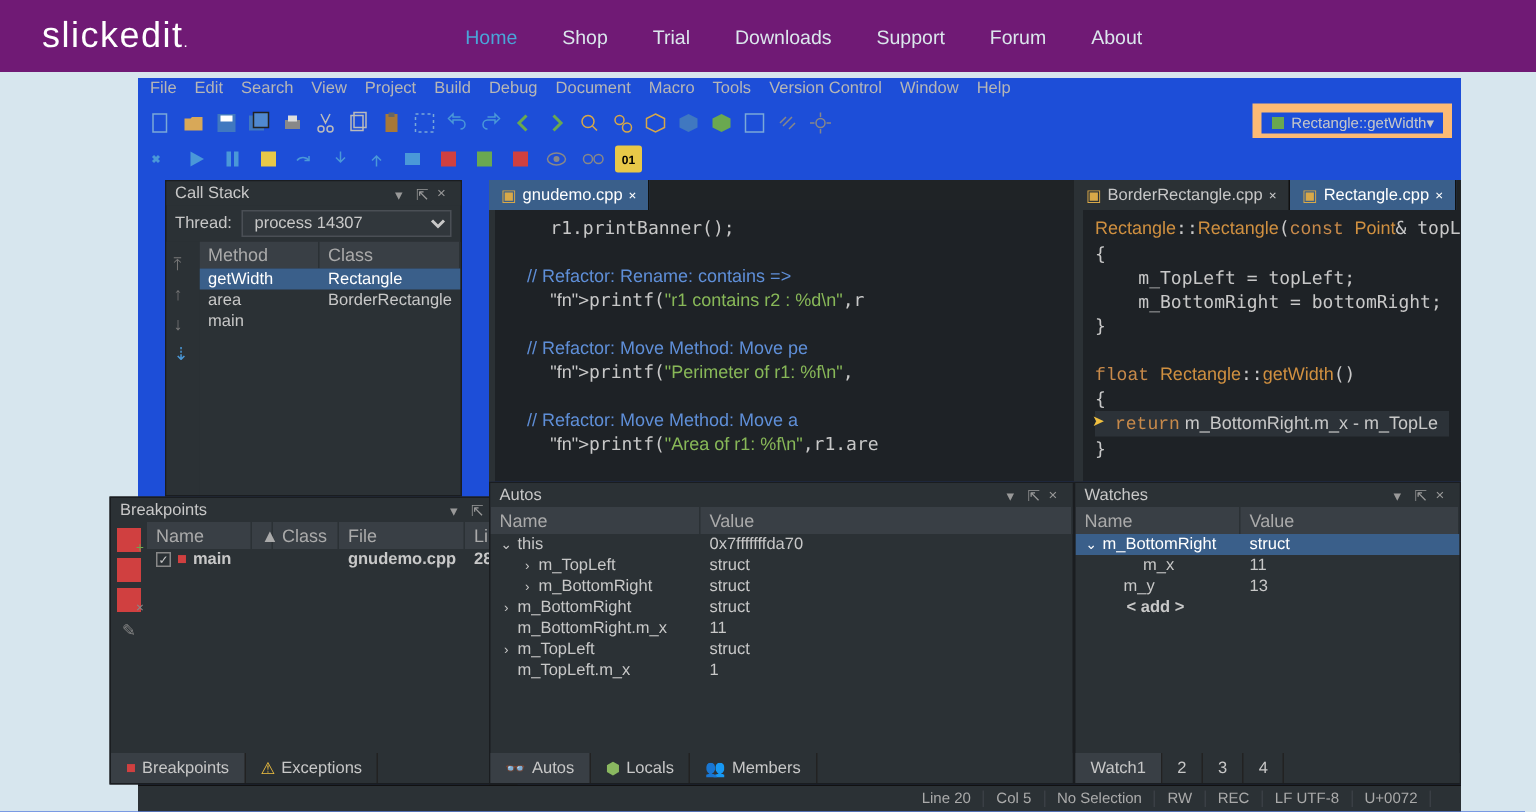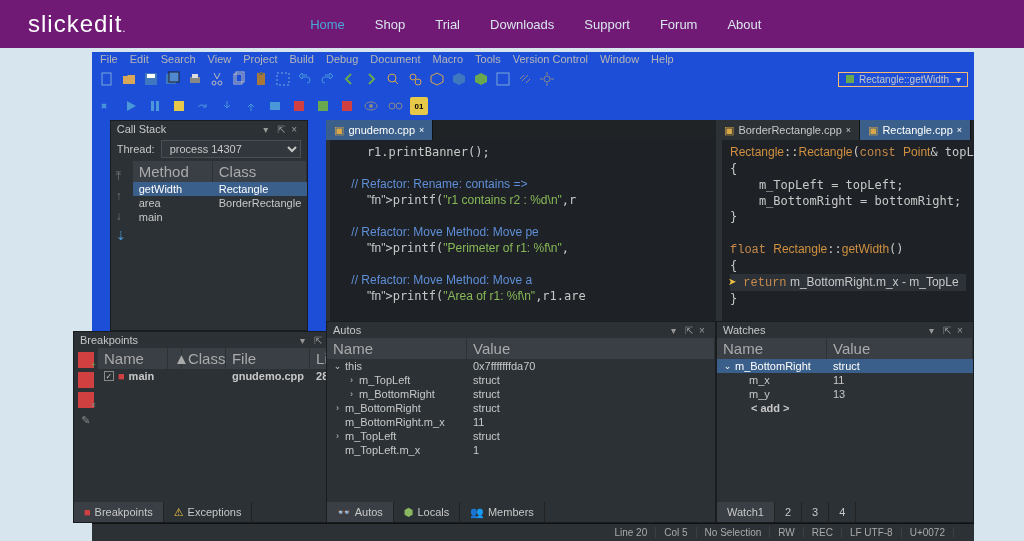--- a/index.html
+++ b/index.html
@@ -8,36 +8,36 @@
 .logo { color:#fff; font-size:24px; font-weight:300; letter-spacing:1px;}
 .logo .thin{font-weight:200;}
 .nav { display:flex; gap:30px; margin-left:150px;}
 .nav a { color:#dbe6ec; font-size:13px; cursor:pointer; }
 .nav a.active{ color:#4aa5d8; }
 .ide { position:absolute; top:52px; left:92px; width:882px; height:489px; background:#1d4ed8; display:flex; flex-direction:column; font-size:11px; color:#c8c8c8;}
 .menubar{ display:flex; gap:12px; padding:0 8px; height:14px; align-items:center; font-size:11px; color:#b6b6b6;overflow:hidden;}
 .menubar span{cursor:pointer;}
 .toolbar{ display:flex; gap:4px; padding:3px 6px; align-items:center; flex-wrap:wrap; height:26px;overflow:hidden;}
 .tbtn{ width:18px; height:18px; display:flex; align-items:center;justify-content:center; cursor:pointer;}
-.cxt{ margin-left:auto; border:1px solid #fdba74; padding:1px 6px; font-size:10px;color:#c8c8c8;min-width:130px;display:flex;align-items:center;}
+.cxt{ margin-left:auto; border:6px solid #fdba74; padding:1px 6px; font-size:10px;color:#c8c8c8;min-width:130px;display:flex;align-items:center;}
 .debugbar{ display:flex; gap:6px; padding:3px 6px; align-items:center; height:28px;}
 .dbtn{ width:18px;height:18px;display:flex;align-items:center;justify-content:center;cursor:pointer;}
 .workspace{ flex:1; display:flex; min-height:0;}
 .leftcol{ width:234px; display:flex; flex-direction:column;align-items:center;}
 .midcol{ flex:1; display:flex; flex-direction:column; min-width:0;}
 .rightcol{ width:258px; display:flex; flex-direction:column;}
 .panel{ display:flex; flex-direction:column; background:#2b3135; border:1px solid #1a1d20; min-height:0;}
 .panel-head{ display:flex; align-items:center; padding:2px 6px; background:#2b3135; font-size:11px;}
 .panel-head .spacer{flex:1;}
 .panel-ico{ width:10px;height:10px; margin-left:4px;cursor:pointer; font-size:10px;color:#999;}
 .thread-row{ display:flex; gap:6px; padding:3px 6px; align-items:center;}
 .thread-row select{ background:#31373c; color:#c8c8c8; border:1px solid #4a4f55; font-size:11px; padding:1px 4px; flex:1;}
 .grid{ flex:1; overflow:hidden;}
 .grid-head{ display:flex; background:#393f45;}
-.grid-head div{ padding:2px 6px; font-size:15px; border-right:1px solid #2b3135; color:#aaa;}
+.grid-head div{ padding:2px 6px; font-size:12px; border-right:1px solid #2b3135; color:#aaa;}
 .grid-body{ display:flex; flex-direction:column;}
 .grid-row{ display:flex;}
 .grid-row div{ padding:1px 6px; font-size:11px;}
 .grid-row.sel{ background:#3a5f8a; color:#fff;}
 .editor-tabs{ display:flex; height:20px; background:#1f2326;}
 .etab{ padding:2px 8px; font-size:11px; color:#c8c8c8; border-right:1px solid #111; cursor:pointer; display:flex; gap:4px; align-items:center;}
 .etab.active{ background:#3a5f8a; color:#fff;}
 .etab.inactive{ background:#2b3135;}
 .editor{ flex:1; background:#1e2226; padding:4px 8px; font-family:"Consolas",monospace; font-size:12px; line-height:16px; overflow:hidden; white-space:pre; color:#c8c8c8; position:relative; border-left:4px solid #2b3135;}
 .kw{ color:#c88a4a;font-family:Liberation Mono, monospace;}
@@ -504,21 +504,21 @@
           <div class="grid-head">
               <div style="width:110px">Name</div>
               <div style="flex:1">Value</div>
             </div>
           <div class="grid-body" id="watch-rows">
               <div class="grid-row sel">
                 <div style="width:110px;padding-left:6px;font-weight:normal"><span class="exp">⌄</span>m_BottomRight</div>
                 <div style="flex:1">struct</div>
               </div>
               <div class="grid-row">
-                <div style="width:110px;padding-left:20px;font-weight:normal"><span class="exp"></span>m_x</div>
+                <div style="width:110px;padding-left:33px;font-weight:normal"><span class="exp"></span>m_x</div>
                 <div style="flex:1">11</div>
               </div>
               <div class="grid-row">
                 <div style="width:110px;padding-left:20px;font-weight:normal"><span class="exp"></span>m_y</div>
                 <div style="flex:1">13</div>
               </div>
               <div class="grid-row">
                 <div style="width:110px;padding-left:22px;font-weight:bold"><span class="exp"></span>&lt; add &gt;</div>
                 <div style="flex:1"></div>
               </div>

